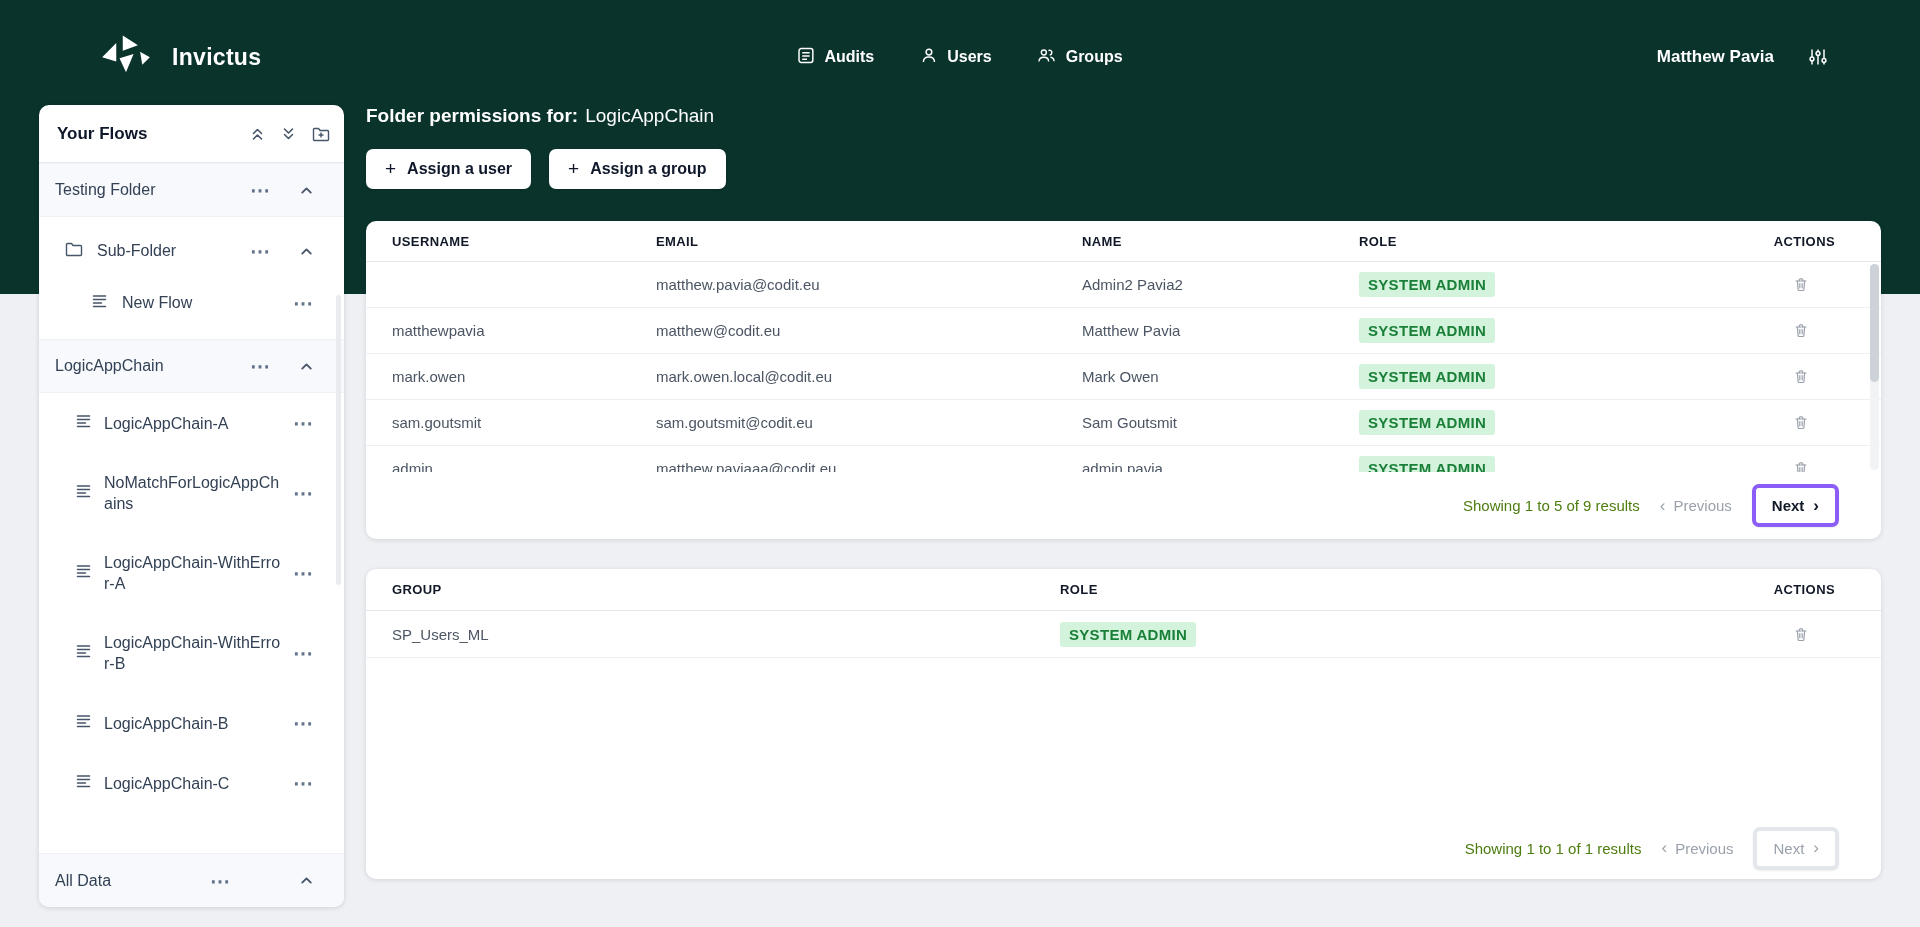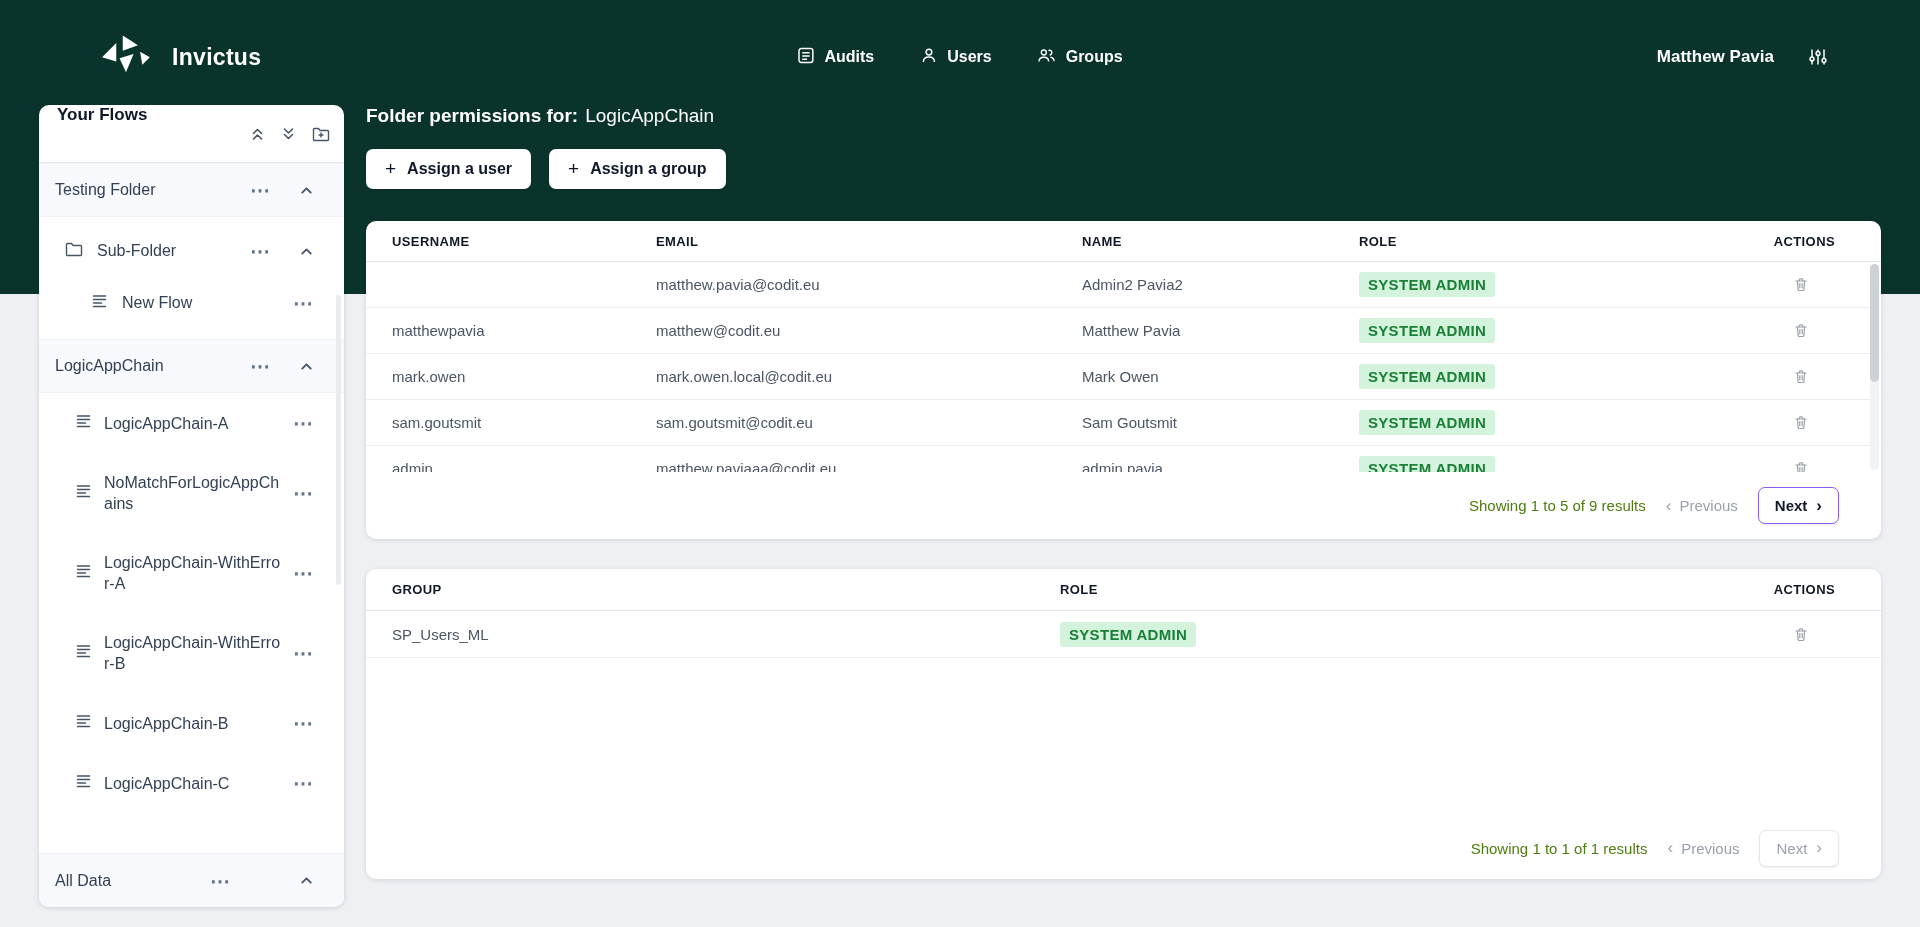--- a/index.html
+++ b/index.html
@@ -13,21 +13,21 @@
   .brand-name { color:#ffffff; font-size:23px; font-weight:700; letter-spacing:.3px; }
   .nav-center { position:absolute; left:50%; top:0; transform:translateX(-50%); height:114px; display:flex; align-items:center; gap:46px; }
   .nav-item { display:flex; align-items:center; gap:10px; color:#ffffff; font-size:16px; font-weight:600; cursor:pointer; text-decoration:none; }
   .nav-right { position:absolute; right:92px; top:0; height:114px; display:flex; align-items:center; gap:34px; }
   .nav-user { color:#ffffff; font-size:17px; font-weight:600; cursor:pointer; }
   .icon-btn { display:flex; align-items:center; cursor:pointer; }
 
   
   .sidebar { position:absolute; left:39px; top:105px; width:305px; height:802px; background:#ffffff;
              border-radius:10px; box-shadow:0 1px 5px rgba(15,23,42,.14); display:flex; flex-direction:column; overflow:hidden; }
-  .sidebar-header { height:58px; flex:none; display:flex; gap:16px; padding:0 14px 0 18px; border-bottom:1px solid #e6eaef; }
+  .sidebar-header { height:58px; flex:none; display:flex; align-items:center; gap:16px; padding:0 14px 0 18px; border-bottom:1px solid #e6eaef; }
   .sidebar-title { flex:1; font-size:17px; font-weight:700; color:#0f172a; }
   .side-icon { display:flex; align-items:center; cursor:pointer; }
   .side-section { height:54px; flex:none; display:flex; align-items:center; padding:0 30px 0 16px; background:#f7f9fc;
                   border-top:1px solid #eef1f5; border-bottom:1px solid #eef1f5; cursor:pointer; }
   .section-label { flex:1; font-size:16px; color:#334155; }
   .dots { color:#64748b; font-size:20px; font-weight:700; letter-spacing:1px; cursor:pointer; line-height:10px; }
   .chev { display:flex; align-items:center; margin-left:28px; cursor:pointer; }
   .side-row { flex:none; display:flex; align-items:center; padding:0 30px 0 26px; cursor:pointer; }
   .side-row .row-label { flex:1; font-size:16px; color:#334155; margin-left:14px; }
   .subfolder { height:52px; margin-top:8px; }
@@ -67,21 +67,21 @@
   .badge { display:inline-block; background:#d3f3dd; color:#1a7f37; font-size:15px; font-weight:700;
            letter-spacing:.3px; padding:4px 9px; border-radius:3px; }
   .trash-btn { background:none; border:none; cursor:pointer; display:flex; align-items:center; padding:2px; }
   .tbl-scrollbar { position:absolute; right:2px; top:2px; width:9px; height:206px; background:#f1f3f5; border-radius:5px; cursor:pointer; }
   .tbl-thumb { position:absolute; right:0; top:0; width:9px; height:118px; background:#cdd2d8; border-radius:5px; }
 
   .pager { height:67px; display:flex; align-items:center; justify-content:flex-end; gap:20px; padding:0 42px; }
   .groups-card .pager { margin-top:auto; height:62px; }
   .pg-summary { font-size:15px; color:#4d7c0f; }
   .pg-prev { background:none; border:none; font-family:inherit; font-size:15px; color:#9aa1ab; display:flex; align-items:center; gap:8px; cursor:pointer; }
-  .pg-next { background:#ffffff; border:1px solid #8b5cf6; border-radius:7px; padding:9px 16px; font-family:inherit;
+  .pg-next { background:#ffffff; border:4px solid #8b5cf6; border-radius:7px; padding:9px 16px; font-family:inherit;
              font-size:15px; font-weight:600; color:#111827; display:flex; align-items:center; gap:9px;
              box-shadow:0 1px 2px rgba(0,0,0,.08); cursor:pointer; }
   .pg-next.disabled { color:#9aa1ab; border-color:#e3e6ea; font-weight:400; }
   .pg-chev { font-size:17px; line-height:12px; }
   .groups-row { height:47px; border-bottom:1px solid #eceff3; flex:none; }
   .groups-card .thead { height:42px; flex:none; }
 </style>
 </head>
 <body>
 

